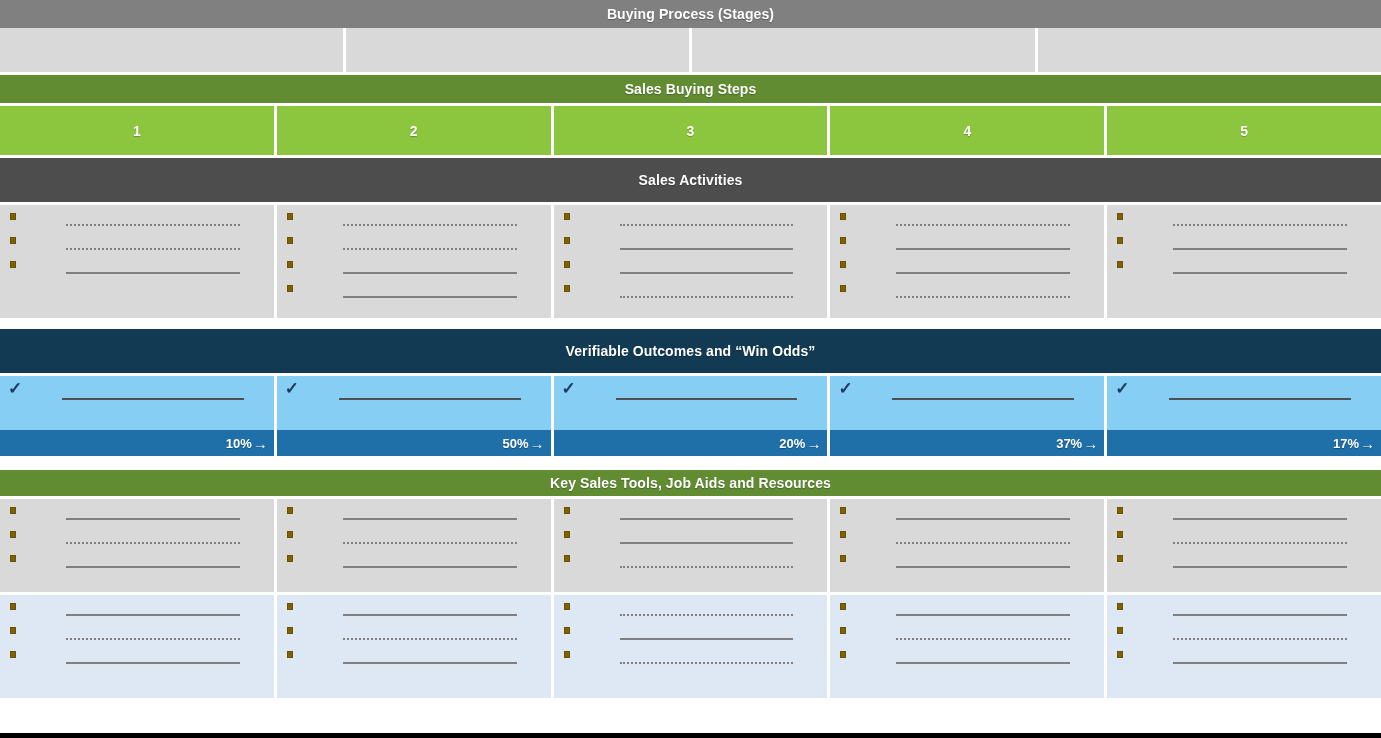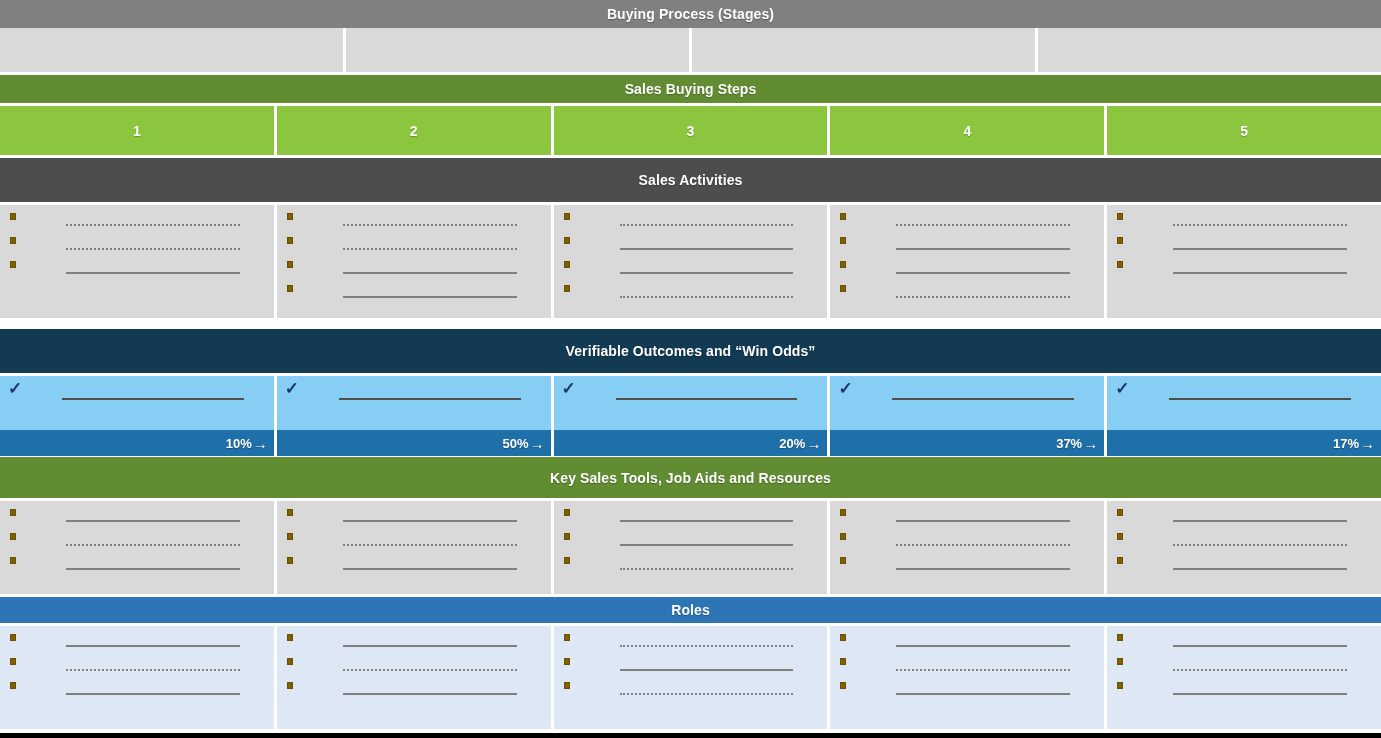--- a/index.html
+++ b/index.html
@@ -287,21 +287,21 @@
       <div class="cell">
         <span>37%</span>
         <span class="pct-arrow">→</span>
       </div>
       <div class="cell">
         <span>17%</span>
         <span class="pct-arrow">→</span>
       </div>
     </div>
 
-  <div class="band-title green" style="height:41px;margin-top:1px">Key Sales Tools, Job Aids and Resources</div>
+  <div class="band-title green" style="height:26px;margin-top:14px">Key Sales Tools, Job Aids and Resources</div>
 
   <div class="cols list-row gray-body" id="key-sales-tools-row" style="height:93px">
       <div class="cell">
         <div class="bullet-item">
           <span class="bullet-sq"></span>
           <span class="blank-line"></span>
         </div>
         <div class="bullet-item">
           <span class="bullet-sq"></span>
           <span class="blank-line dotted"></span>
@@ -362,21 +362,20 @@
           <span class="bullet-sq"></span>
           <span class="blank-line dotted"></span>
         </div>
         <div class="bullet-item">
           <span class="bullet-sq"></span>
           <span class="blank-line"></span>
         </div>
       </div>
     </div>
 
-  <div class="band-title blue" style="height:26px;margin-top:3px">Roles</div>
 
   <div class="cols list-row pale-body" id="roles-row" style="height:103px">
       <div class="cell">
         <div class="bullet-item">
           <span class="bullet-sq"></span>
           <span class="blank-line"></span>
         </div>
         <div class="bullet-item">
           <span class="bullet-sq"></span>
           <span class="blank-line dotted"></span>

